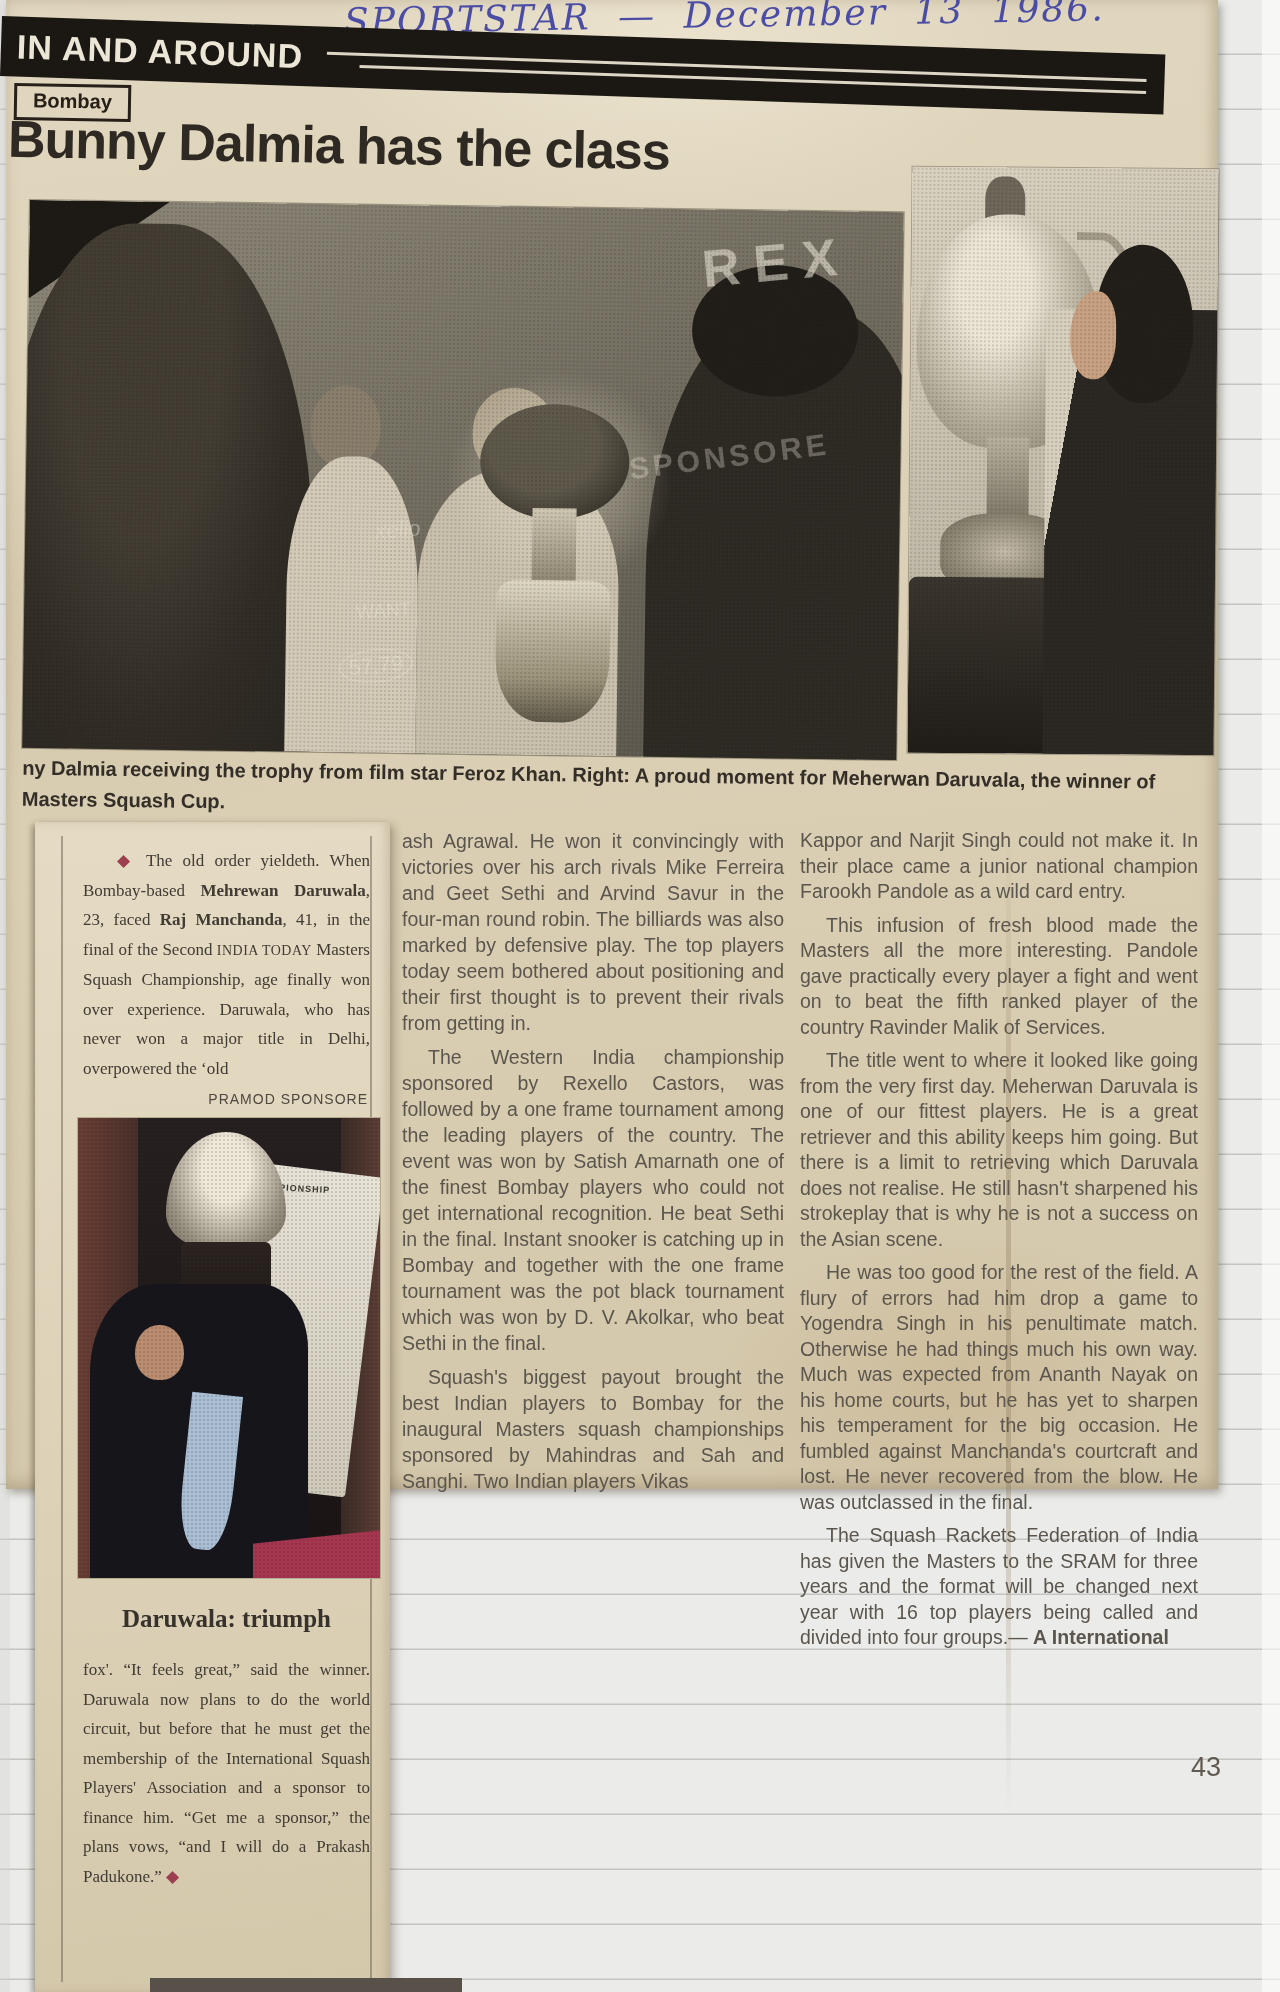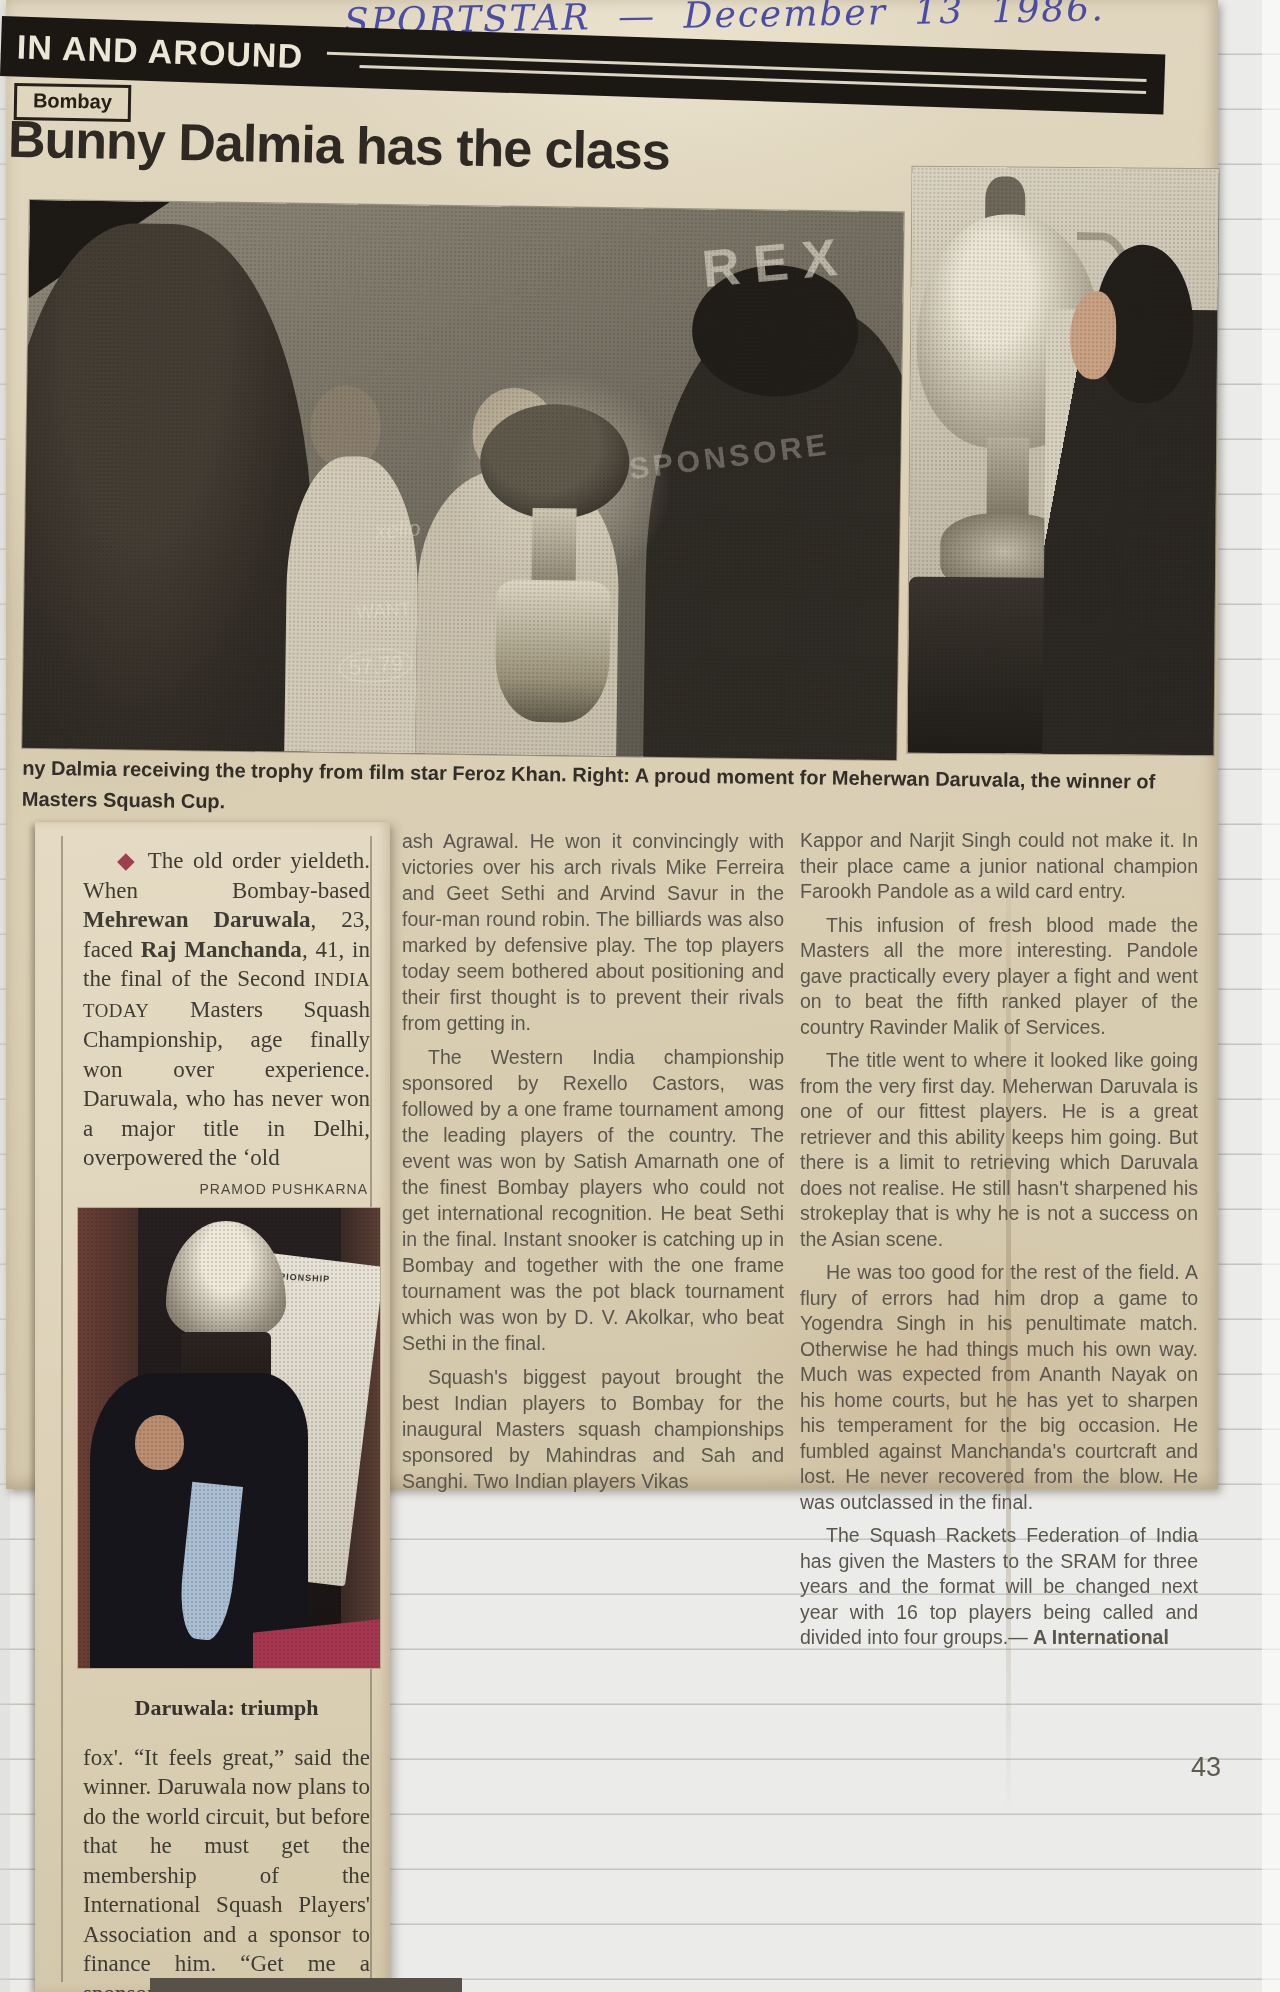--- a/index.html
+++ b/index.html
@@ -118,25 +118,25 @@
   .clip-left{
     position:absolute;left:35px;top:822px;width:355px;height:1170px;box-sizing:border-box;
     padding:24px 20px 0 48px;overflow:hidden;
     background:linear-gradient(175deg,#e5dbc4 0%,#ddd2b8 55%,#d4c8ab 100%);
     box-shadow:-3px 3px 6px rgba(70,60,40,.4), 4px 4px 9px rgba(70,60,40,.32), inset -5px 0 9px rgba(130,110,80,.22);
     font-family:"Liberation Serif",serif;color:#403b33;
   }
   .rule{position:absolute;top:14px;bottom:10px;width:2px;background:rgba(105,95,78,.5);}
   .rule.rl{left:26px;}
   .rule.rr{right:18px;}
-  .serif-p{font-size:23px;line-height:29.5px;text-align:justify;margin:0;}
+  .serif-p{font-size:17px;line-height:29.5px;text-align:justify;margin:0;}
   .serif-p.p1{text-indent:34px;}
   .serif-p.p2{margin-top:22px;}
   .credit{font-family:"Liberation Sans",sans-serif;font-size:14px;letter-spacing:1px;color:#4e483f;text-align:right;margin:8px 2px 10px 0;}
-  .portrait-caption{font-weight:700;font-size:22px;text-align:center;margin:26px 0 0;color:#37322b;font-family:"Liberation Serif",serif;}
+  .portrait-caption{font-weight:700;font-size:25px;text-align:center;margin:26px 0 0;color:#37322b;font-family:"Liberation Serif",serif;}
 
   
   .portrait{position:relative;width:302px;height:460px;margin-left:-6px;background:linear-gradient(#262020,#191413);overflow:hidden;border:1px solid #b6aa8f;}
   .pp-pill-l{position:absolute;left:0;top:0;width:20%;height:100%;background:linear-gradient(90deg,#6b3f35,#49302b);}
   .pp-pill-r{position:absolute;right:0;top:0;width:13%;height:100%;background:linear-gradient(90deg,#3a2a26,#5d3f36);}
   .pp-banner{position:absolute;right:5%;top:11%;width:42%;height:70%;background:linear-gradient(185deg,#e8e3d7,#cfc9ba);transform:rotate(7deg);border-radius:4px;}
   .pp-bt1{position:absolute;top:5%;left:6%;font:700 9px "Liberation Sans",sans-serif;color:#3a3833;letter-spacing:1px;transform:rotate(-4deg);}
   .pp-bt2{position:absolute;top:52%;left:10%;font:700 15px "Liberation Sans",sans-serif;color:#2e2c28;}
   .pp-bt3{position:absolute;top:60%;left:10%;font:700 15px "Liberation Sans",sans-serif;color:#2e2c28;}
   .pp-trophy{position:absolute;left:29%;top:3%;width:40%;height:26%;background:radial-gradient(ellipse at 50% 32%,#efe9da 0 28%,#9a9283 70%,#6f6758 100%);border-radius:50% 50% 45% 45%/70% 70% 32% 32%;}
@@ -225,21 +225,21 @@
   <div class="crease"></div>
   <div class="pageno">43</div>
 </div>
 
 <div class="clip-left">
   <i class="rule rl"></i>
   <i class="rule rr"></i>
 
   <p class="serif-p p1"><span class="dm">◆ </span><span>The old order yieldeth. When Bombay-based </span><span class="b">Mehrewan Daruwala</span><span>, 23, faced </span><span class="b">Raj Manchanda</span><span>, 41, in the final of the Second </span><span class="sc">INDIA TODAY</span><span> Masters Squash Championship, age finally won over experience. Daruwala, who has never won a major title in Delhi, overpowered the ‘old</span></p>
 
-  <div class="credit">PRAMOD PUSHKARNA</div>
+  <div class="credit">PRAMOD SPONSORE</div>
 
   <div class="portrait">
     <div class="pp-pill-l"></div>
     <div class="pp-pill-r"></div>
     <div class="pp-banner">
       <span class="pp-bt1">AMPIONSHIP</span>
       <span class="pp-bt2">LAYERS</span>
       <span class="pp-bt3">F DELHI</span>
     </div>
     <div class="pp-trophy"></div>

